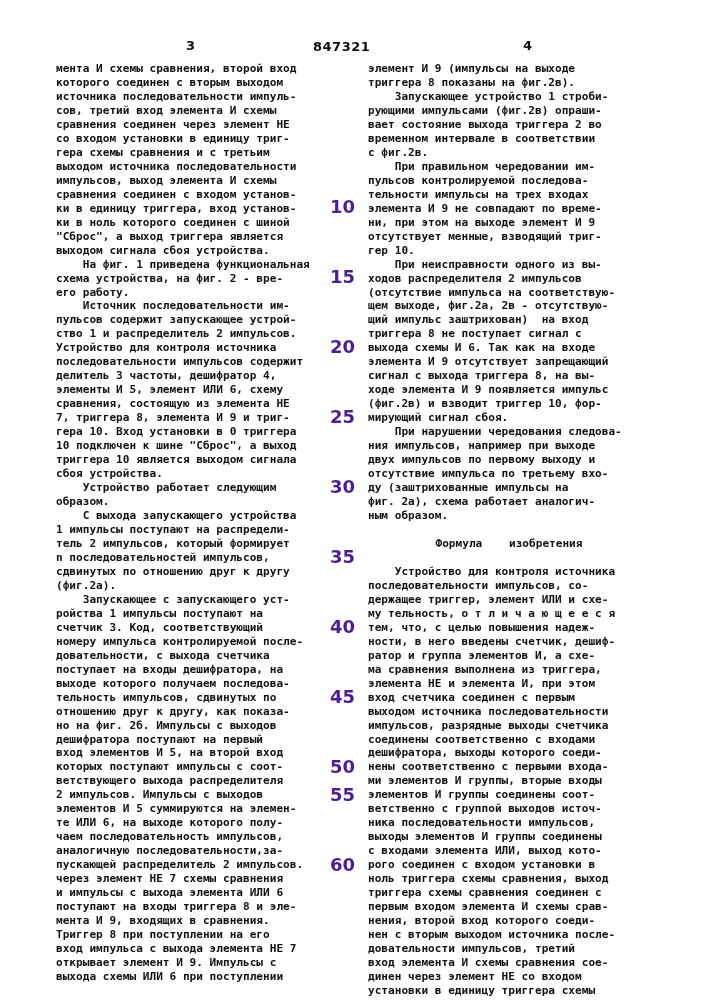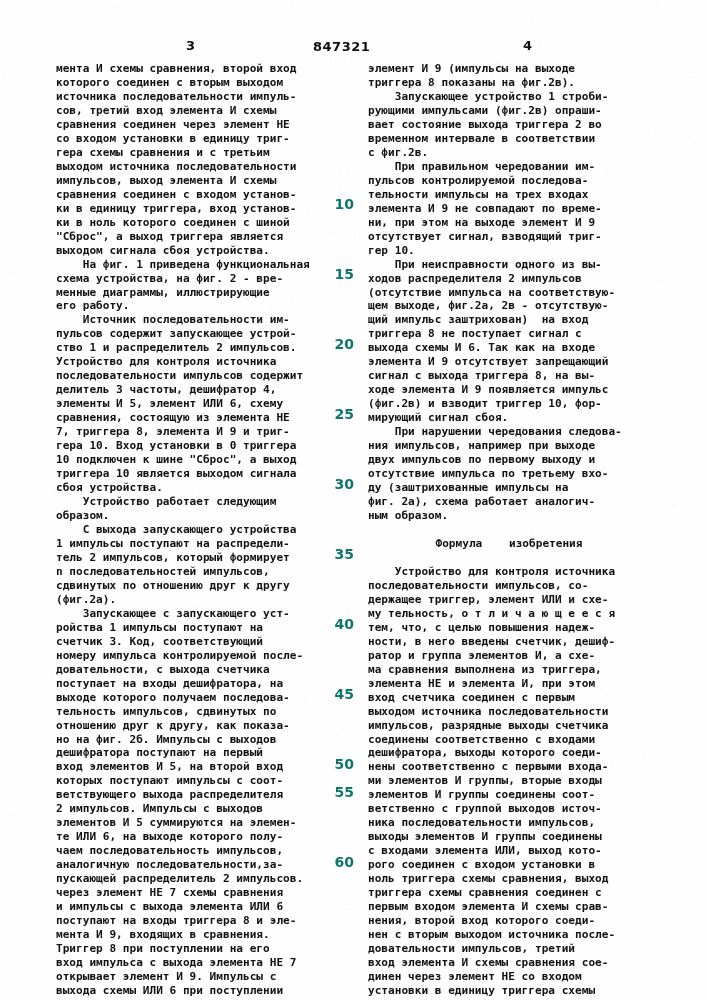--- a/index.html
+++ b/index.html
@@ -83,22 +83,22 @@
     width: 34px;
     height: 1000px;
   }
   #gutter .lineno {
     position: absolute;
     left: 0;
     width: 24px;
     text-align: right;
     font-family: "DejaVu Sans", "Liberation Sans", sans-serif;
     font-weight: bold;
-    font-size: 14px;
-    color: #0f766e;
+    font-size: 18px;
+    color: #4c1d95;
   }
 
   
   .speck {
     position: absolute;
     background: #d8d8d8;
     width: 1px;
     height: 1px;
     border-radius: 50%;
   }
@@ -125,21 +125,20 @@
         <span class="line">гера схемы сравнения и с третьим</span>
         <span class="line">выходом источника последовательности</span>
         <span class="line">импульсов, выход элемента И схемы</span>
         <span class="line">сравнения соединен с входом установ-</span>
         <span class="line">ки в единицу триггера, вход установ-</span>
         <span class="line">ки в ноль которого соединен с шиной</span>
         <span class="line">"Сброс", а выход триггера является</span>
         <span class="line">выходом сигнала сбоя устройства.</span>
         <span class="line">    На фиг. 1 приведена функциональная</span>
         <span class="line">схема устройства, на фиг. 2 - вре-</span>
-        <span class="line">менные диаграммы, иллюстрирующие</span>
         <span class="line">его работу.</span>
         <span class="line">    Источник последовательности им-</span>
         <span class="line">пульсов содержит запускающее устрой-</span>
         <span class="line">ство 1 и распределитель 2 импульсов.</span>
         <span class="line">Устройство для контроля источника</span>
         <span class="line">последовательности импульсов содержит</span>
         <span class="line">делитель 3 частоты, дешифратор 4,</span>
         <span class="line">элементы И 5, элемент ИЛИ 6, схему</span>
         <span class="line">сравнения, состоящую из элемента НЕ</span>
         <span class="line">7, триггера 8, элемента И 9 и триг-</span>
@@ -193,21 +192,21 @@
         <span class="line">    Запускающее устройство 1 строби-</span>
         <span class="line">рующими импульсами (фиг.2в) опраши-</span>
         <span class="line">вает состояние выхода триггера 2 во</span>
         <span class="line">временном интервале в соответствии</span>
         <span class="line">с фиг.2в.</span>
         <span class="line">    При правильном чередовании им-</span>
         <span class="line">пульсов контролируемой последова-</span>
         <span class="line">тельности импульсы на трех входах</span>
         <span class="line">элемента И 9 не совпадают по време-</span>
         <span class="line">ни, при этом на выходе элемент И 9</span>
-        <span class="line">отсутствует сигнал, взводящий триг-</span>
+        <span class="line">отсутствует менные, взводящий триг-</span>
         <span class="line">гер 10.</span>
         <span class="line">    При неисправности одного из вы-</span>
         <span class="line">ходов распределителя 2 импульсов</span>
         <span class="line">(отсутствие импульса на соответствую-</span>
         <span class="line">щем выходе, фиг.2а, 2в - отсутствую-</span>
         <span class="line">щий импульс заштрихован)  на вход</span>
         <span class="line">триггера 8 не поступает сигнал с</span>
         <span class="line">выхода схемы И 6. Так как на входе</span>
         <span class="line">элемента И 9 отсутствует запрещающий</span>
         <span class="line">сигнал с выхода триггера 8, на вы-</span>

